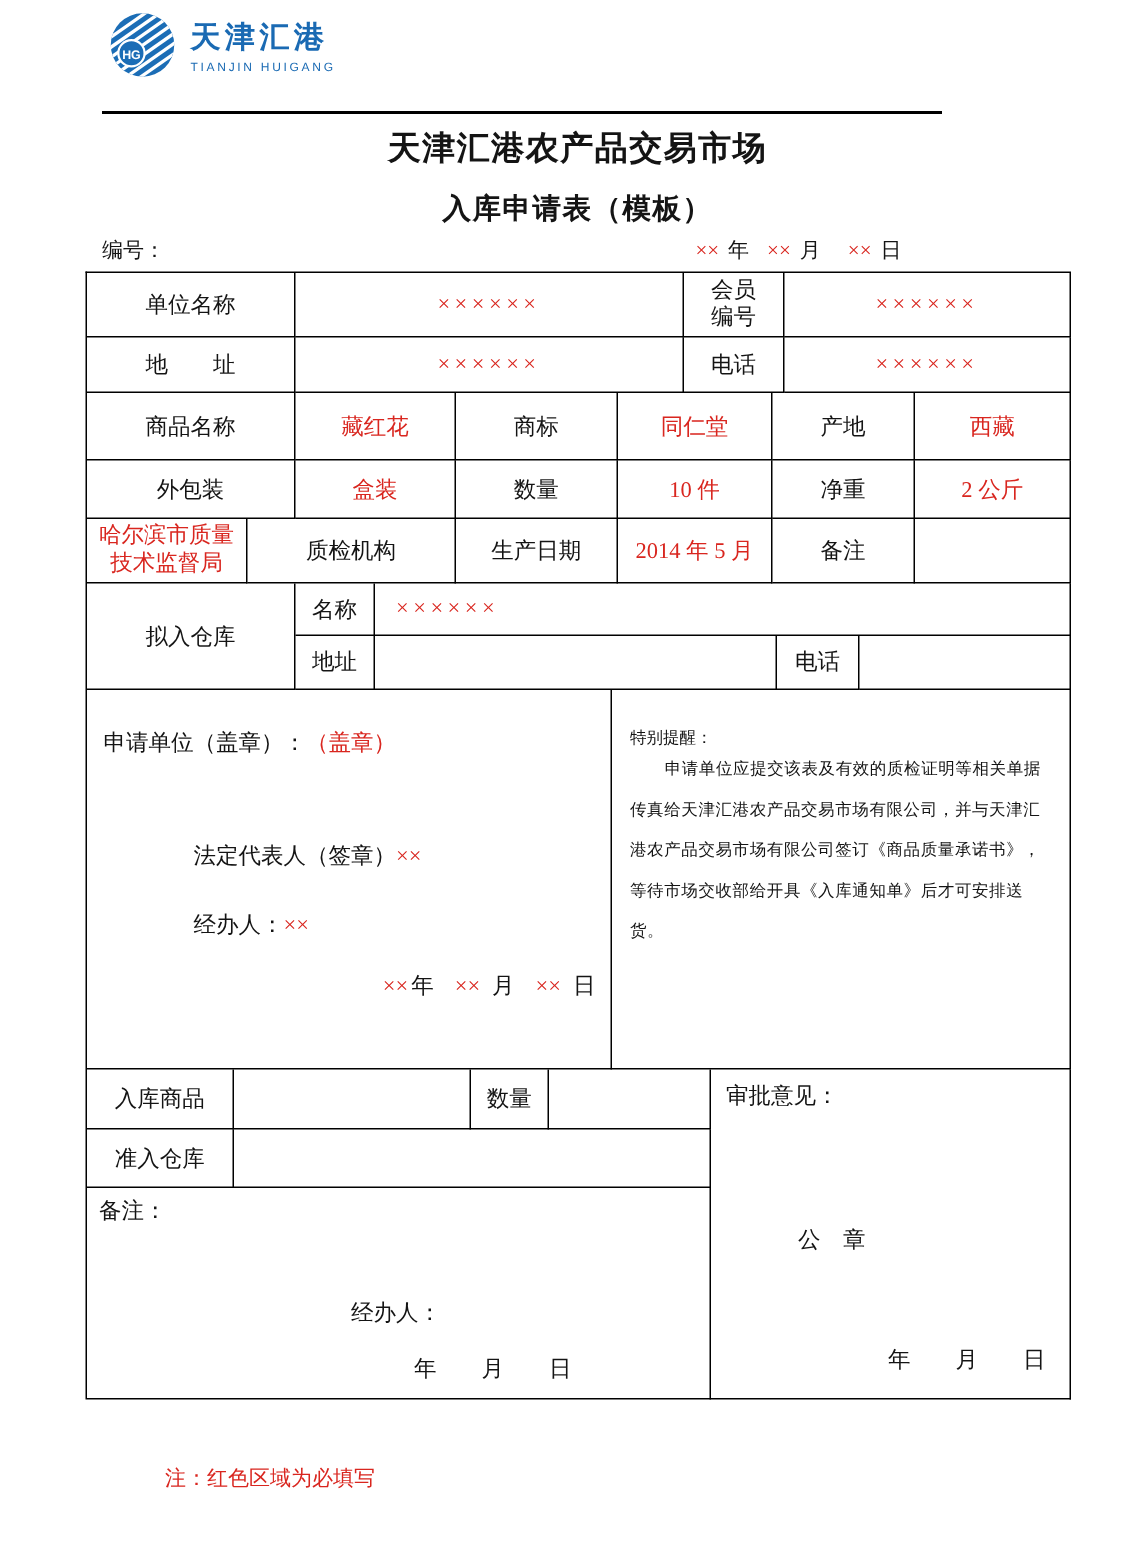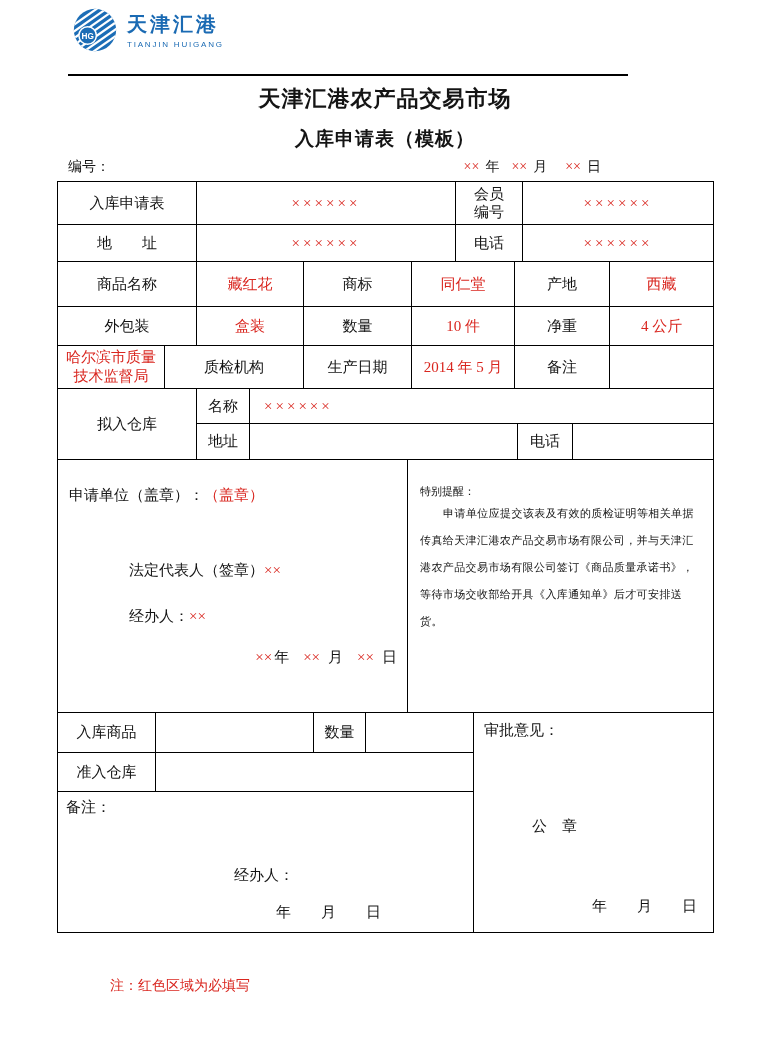--- a/index.html
+++ b/index.html
@@ -91,21 +91,21 @@
 
   <div class="serial-row">
     <span class="serial-label">编号：</span>
     <span class="serial-date"><span class="red v">××</span><span class="u1">年</span><span class="red v">××</span><span class="u2">月</span><span class="red v">××</span><span>日</span>
     </span>
   </div>
 
   <div class="ftable">
 
     <div class="row" style="height:43px">
-      <div class="td" style="width:139px">入库申请表</div>
+      <div class="td" style="width:139px">单位名称</div>
       <div class="td red xs" style="width:259px">××××××</div>
       <div class="td" style="width:67px">
         <span class="stack">
             <span>会员</span>
             <span>编号</span>
           </span>
       </div>
       <div class="td red xs" style="flex:1">××××××</div>
     </div>
 
@@ -124,21 +124,21 @@
       <div class="td" style="width:95px">产地</div>
       <div class="td red" style="flex:1">西藏</div>
     </div>
 
     <div class="row" style="height:39px">
       <div class="td" style="width:139px">外包装</div>
       <div class="td red" style="width:107px">盒装</div>
       <div class="td" style="width:108px">数量</div>
       <div class="td red" style="width:103px">10 件</div>
       <div class="td" style="width:95px">净重</div>
-      <div class="td red" style="flex:1">4 公斤</div>
+      <div class="td red" style="flex:1">2 公斤</div>
     </div>
 
     <div class="row" style="height:43px">
       <div class="td red wrap2" style="width:107px">哈尔滨市质量技术监督局</div>
       <div class="td" style="width:139px">质检机构</div>
       <div class="td" style="width:108px">生产日期</div>
       <div class="td red" style="width:103px">2014 年 5 月</div>
       <div class="td" style="width:95px">备注</div>
       <div class="td" style="flex:1"></div>
     </div>

